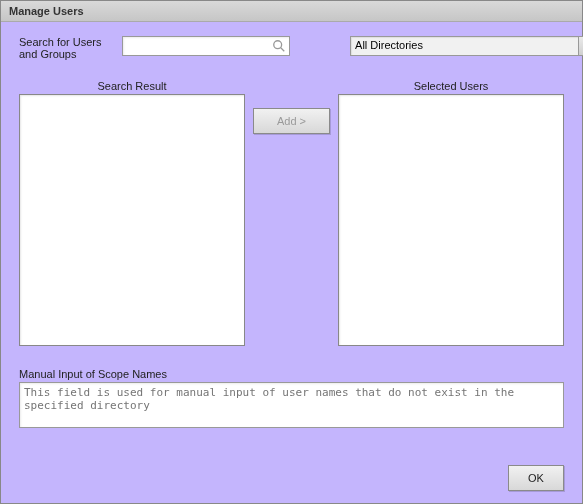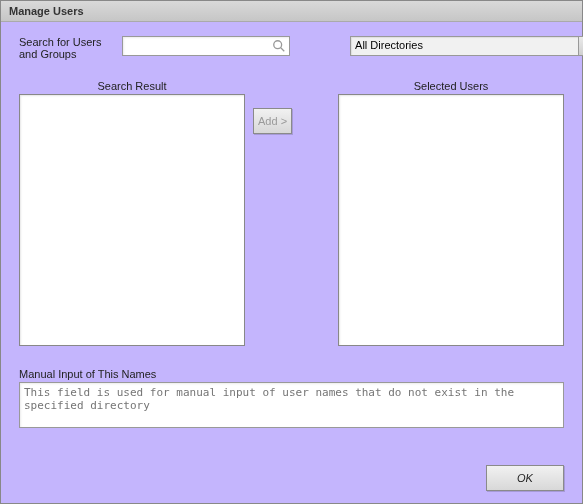--- a/index.html
+++ b/index.html
@@ -96,21 +96,21 @@
     .list-group { display: flex; flex-direction: column; align-items: center; }
     .list-box {
       border: 1px solid #888;
       background: #fff;
       width: 226px;
       height: 252px;
       box-shadow: inset 1px 1px 2px rgba(0,0,0,0.1);
     }
     .mid-buttons {
       display: flex;
-      flex-direction: row;
+      flex-direction: column;
       gap: 14px;
       padding-top: 28px;
       width: 80px;
       align-items: stretch;
       justify-content: space-between;
     }
     .btn {
       height: 26px;
       border: 1px solid #8a8a8a;
       background: linear-gradient(#f1f1f1,#d8d8d8);
@@ -137,23 +137,22 @@
       box-shadow: inset 1px 1px 2px rgba(0,0,0,0.08);
       overflow-y: scroll;
     }
     .footer {
       display: flex;
       justify-content: flex-end;
       gap: 10px;
       padding: 10px 18px 12px 0;
     }
     .footer .btn {
-      width: 78px;
+      width: 56px;
       color: #222;
-      font-style: italic;
     }
   </style>
 </head>
 <body>
 
 <div class="dialog">
   <div class="titlebar">Manage Users</div>
 
   <div class="content">
 
@@ -193,21 +192,21 @@
         <button class="btn disabled">Add &gt;</button>
       </div>
 
       <div class="list-group">
         <div class="field-label">Selected Users</div>
         <div class="list-box"></div>
       </div>
     </div>
 
     <div class="manual-section">
-      <div class="field-label">Manual Input of This Names</div>
+      <div class="field-label">Manual Input of Scope Names</div>
       <textarea class="manual-textarea" placeholder="This field is used for manual input of user names that do not exist in the specified directory" style=""></textarea>
     </div>
 
   </div>
 
   <div class="footer">
     <button class="btn">OK</button>
   </div>
 </div>
 

